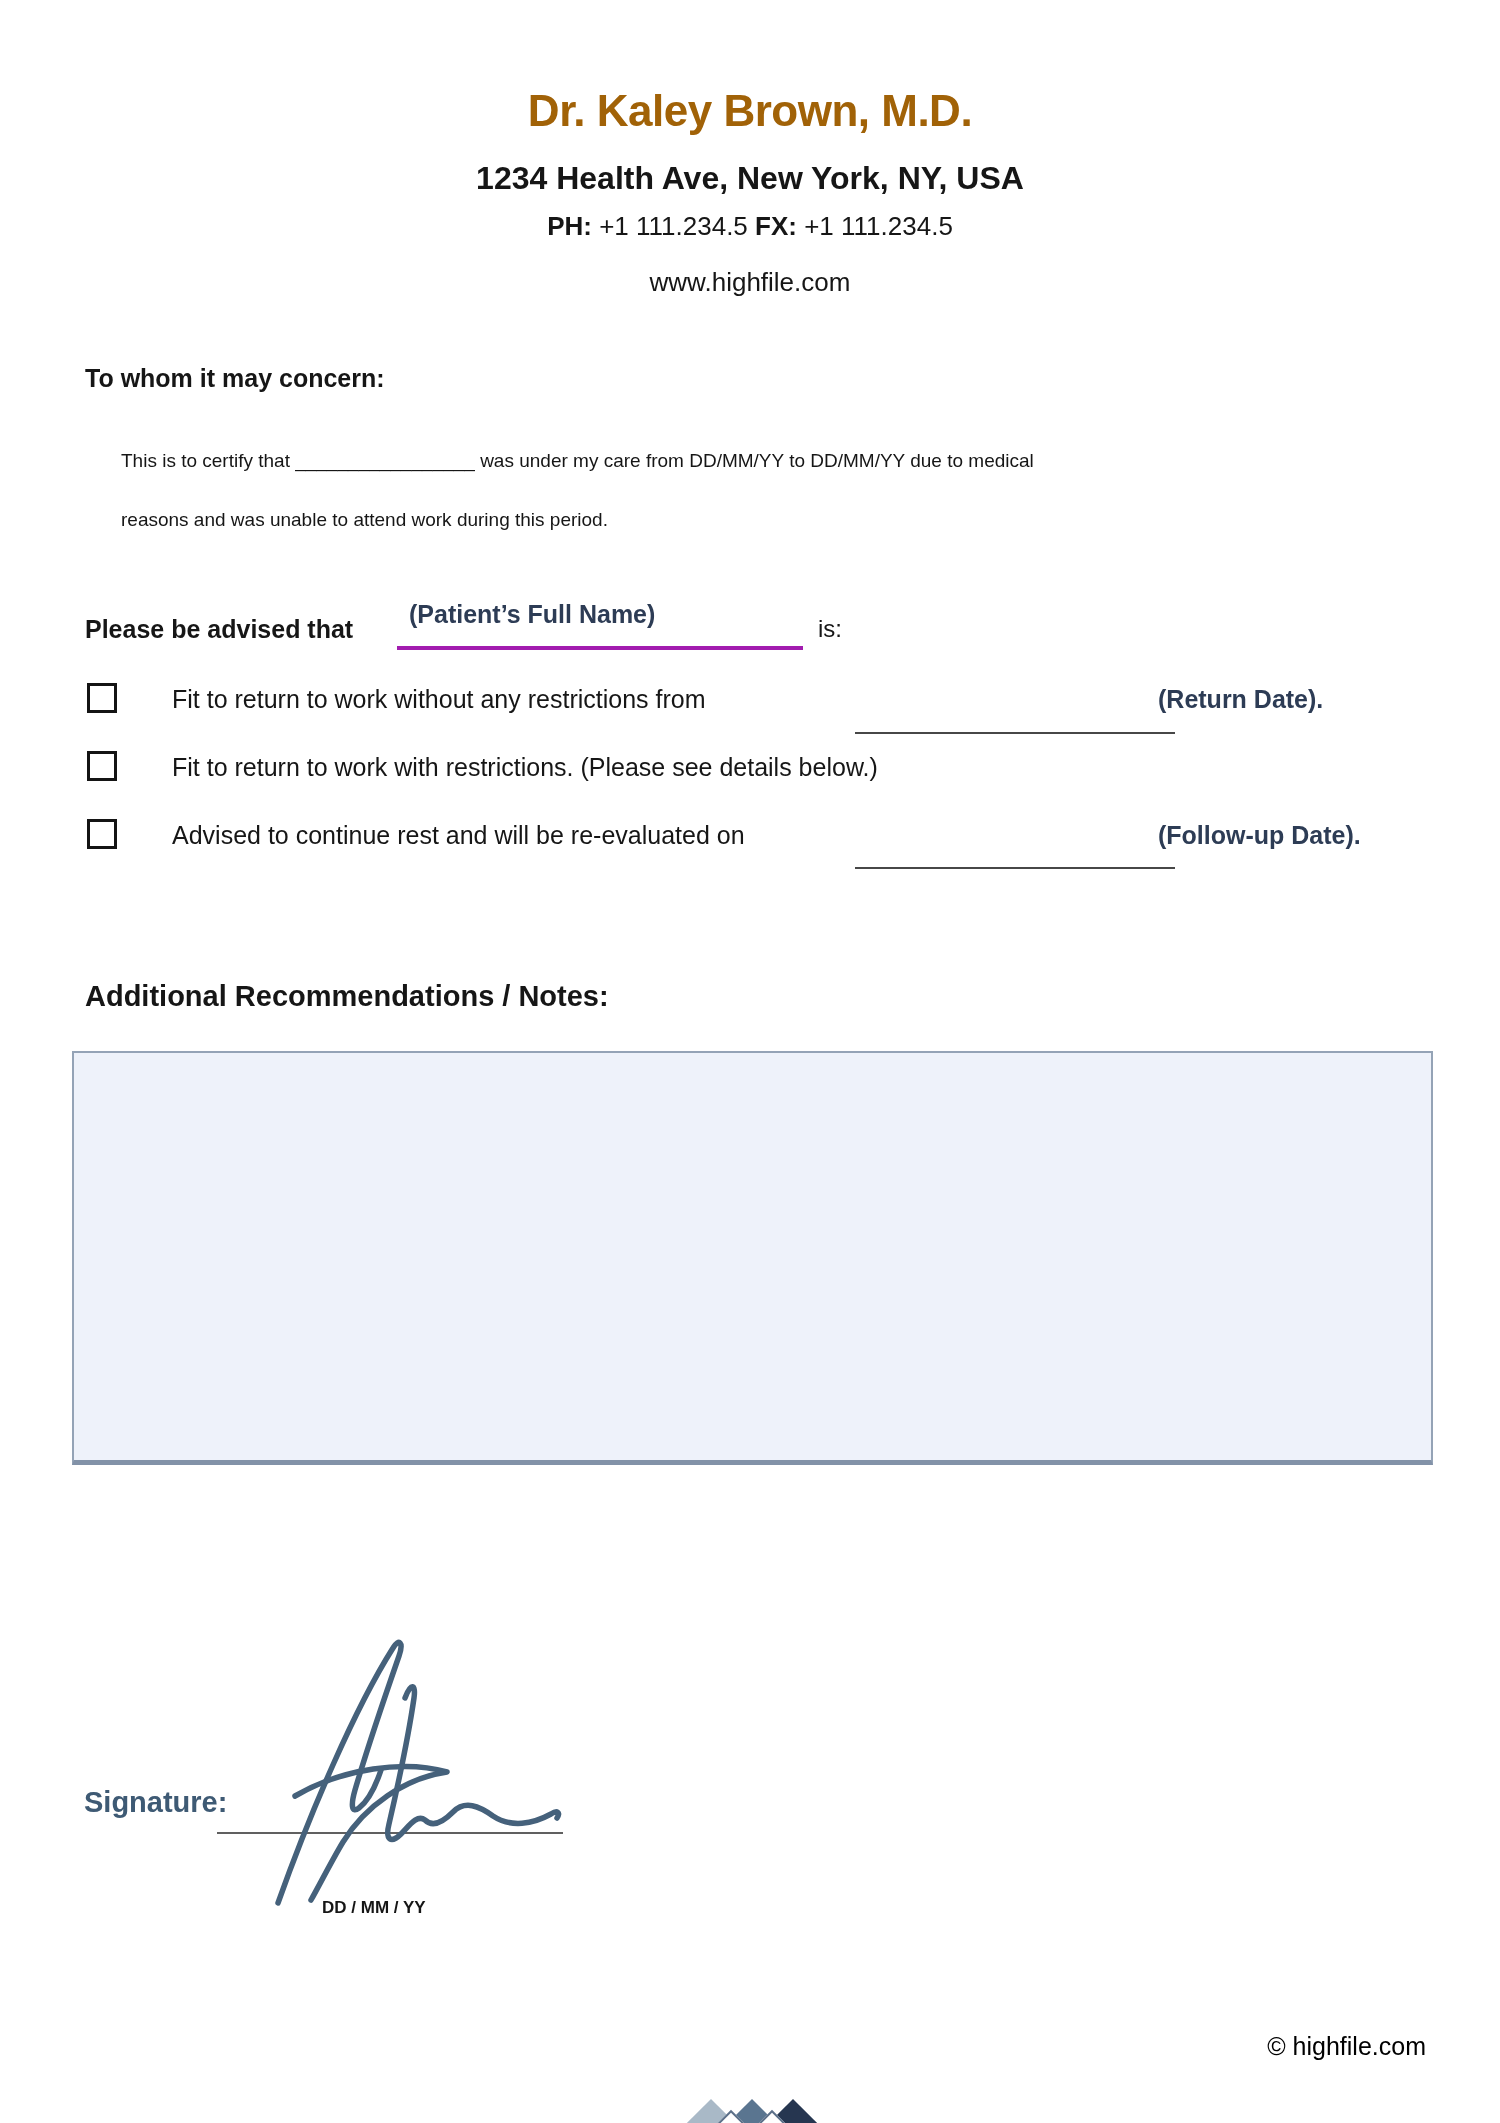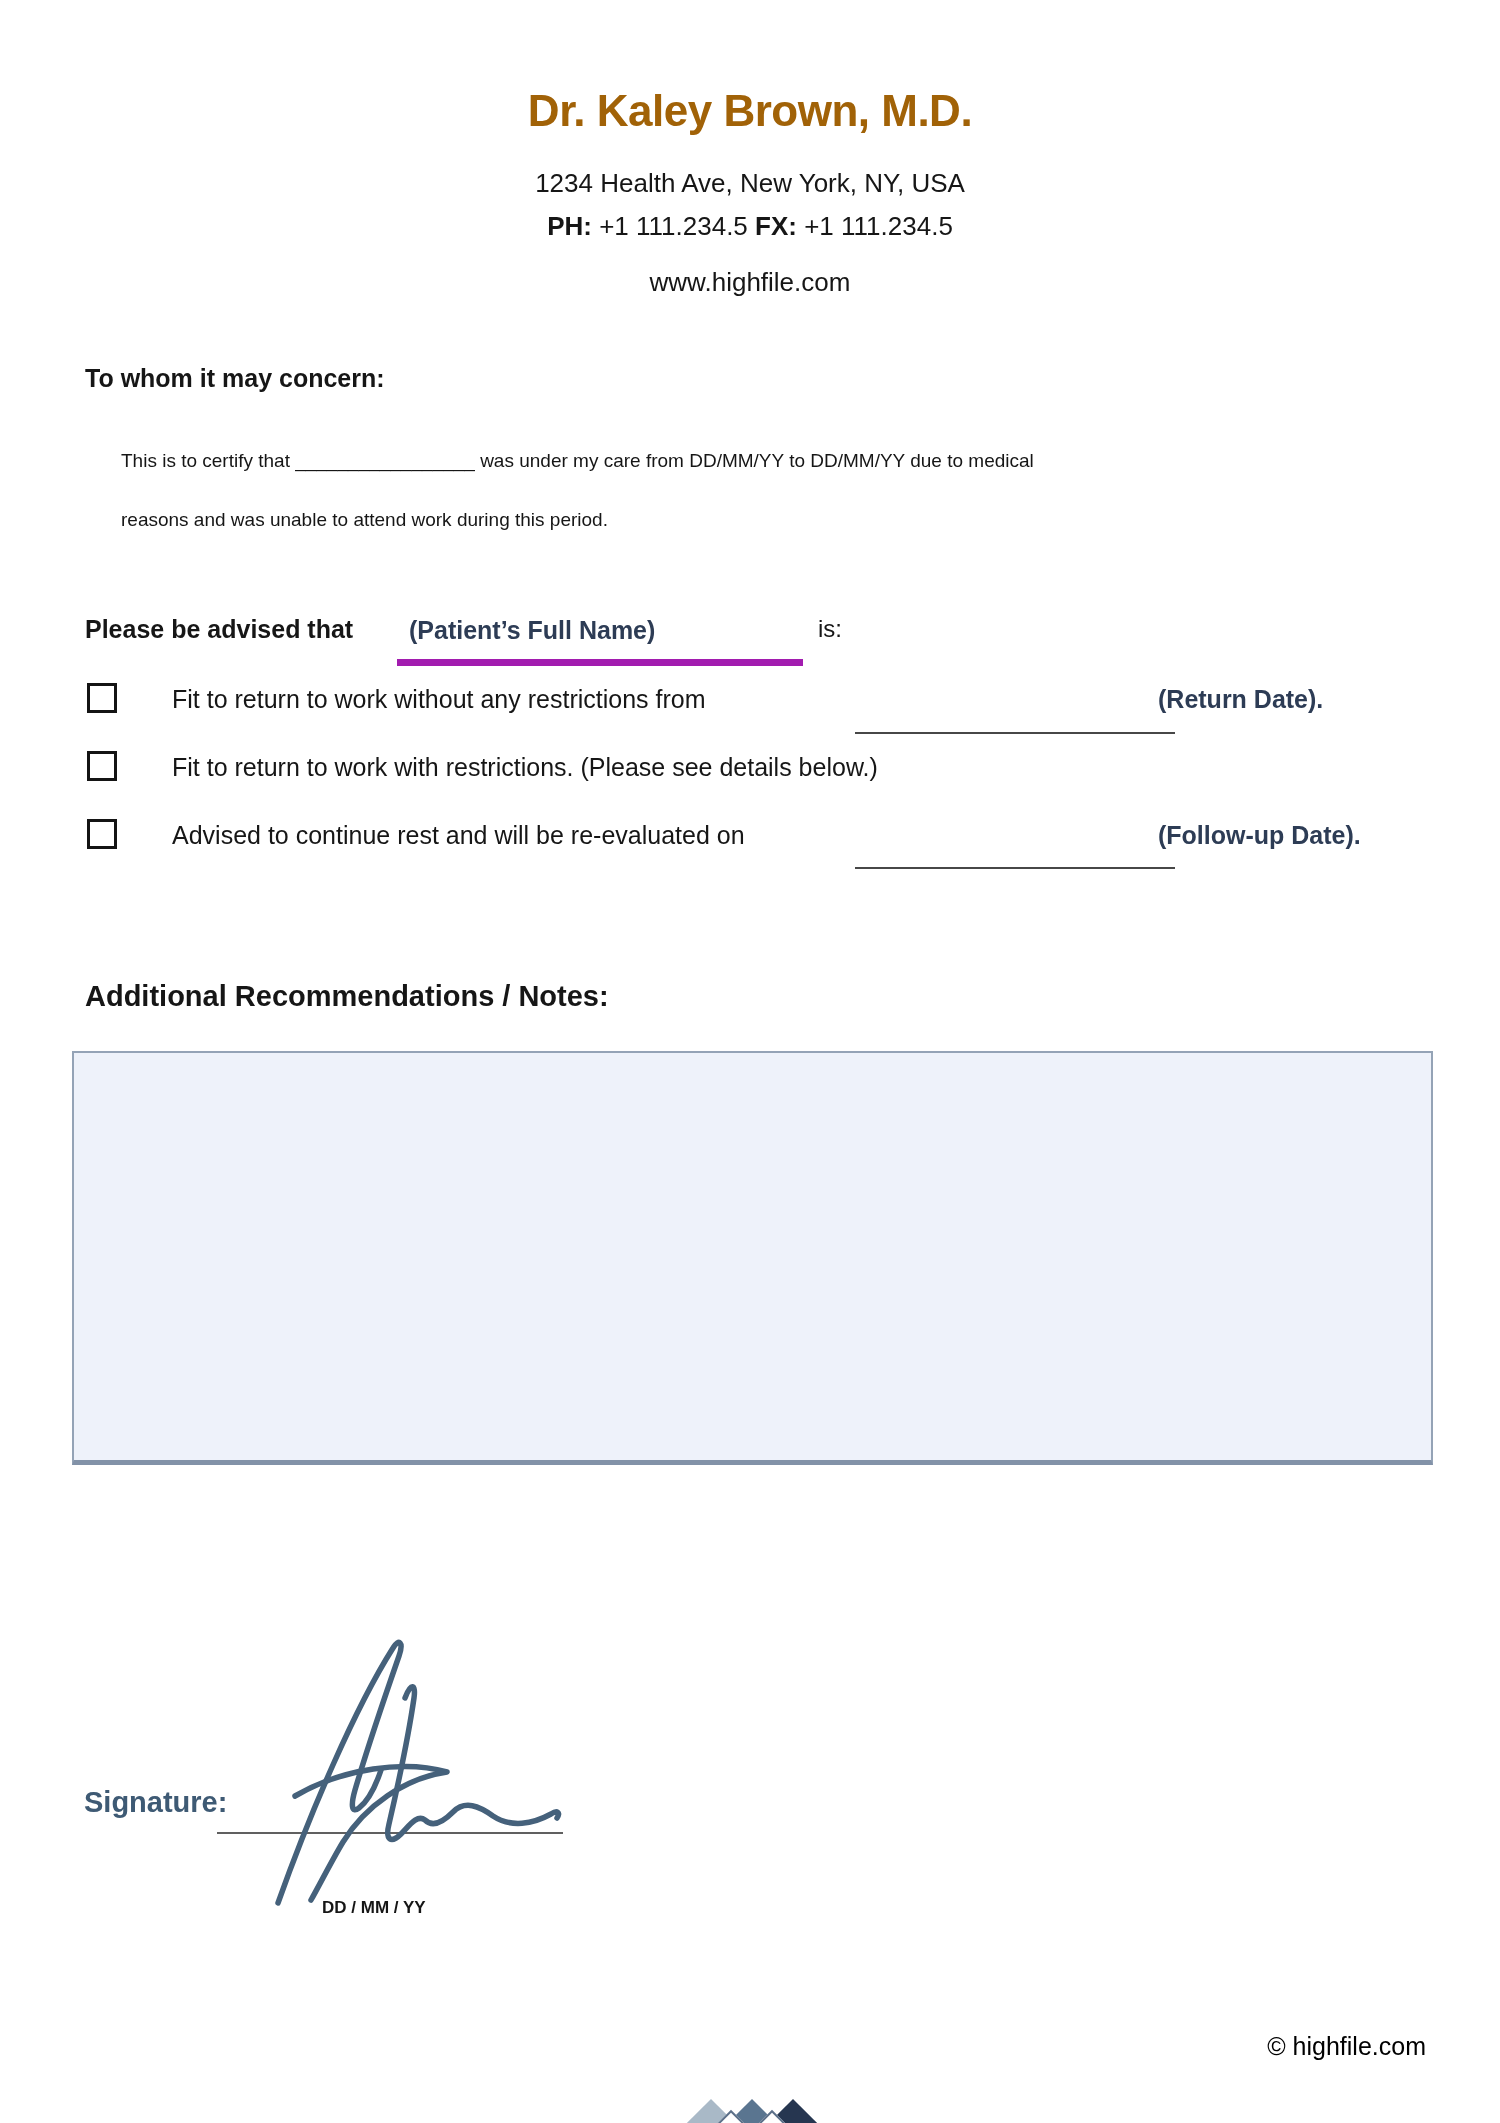--- a/index.html
+++ b/index.html
@@ -9,33 +9,33 @@
     background:#ffffff;
     overflow:hidden;
     font-family:"Liberation Sans", sans-serif;
     color:#161616;
   }
   .abs{position:absolute;}
   .center{left:0;width:100%;text-align:center;}
 
   
   .doctor-name{top:86px;font-size:44px;font-weight:bold;color:#a16207;letter-spacing:-0.5px;}
-  .address{top:168px;font-size:26px;}
+  .address{top:160px;font-size:32px;font-weight:bold;}
   .phone-line{top:211px;font-size:26px;}
   .phone-line b{font-weight:bold;}
   .website{top:267px;font-size:26px;}
 
   
   .salutation{left:85px;top:364px;font-size:25px;font-weight:bold;}
   .certify{left:85px;top:431px;width:1360px;font-size:19px;line-height:59px;white-space:pre-line;margin-left:36px;}
 
   .advised-prefix{left:85px;top:615px;font-size:25px;font-weight:bold;}
   .patient-field{
-    left:397px;top:612px;width:406px;height:54px;
-    border-bottom:7px solid #a21caf;
+    left:397px;top:596px;width:406px;height:54px;
+    border-bottom:4px solid #a21caf;
     font-size:25px;font-weight:bold;color:#2d3c55;
     padding-left:12px;box-sizing:border-box;padding-top:4px;
   }
   .is-label{left:818px;top:615px;font-size:24px;}
 
   .checkbox{
     width:30px;height:30px;background:#fff;
     border:3px solid #141414;box-sizing:border-box;
   }
   .cb1{left:87px;top:683px;}

